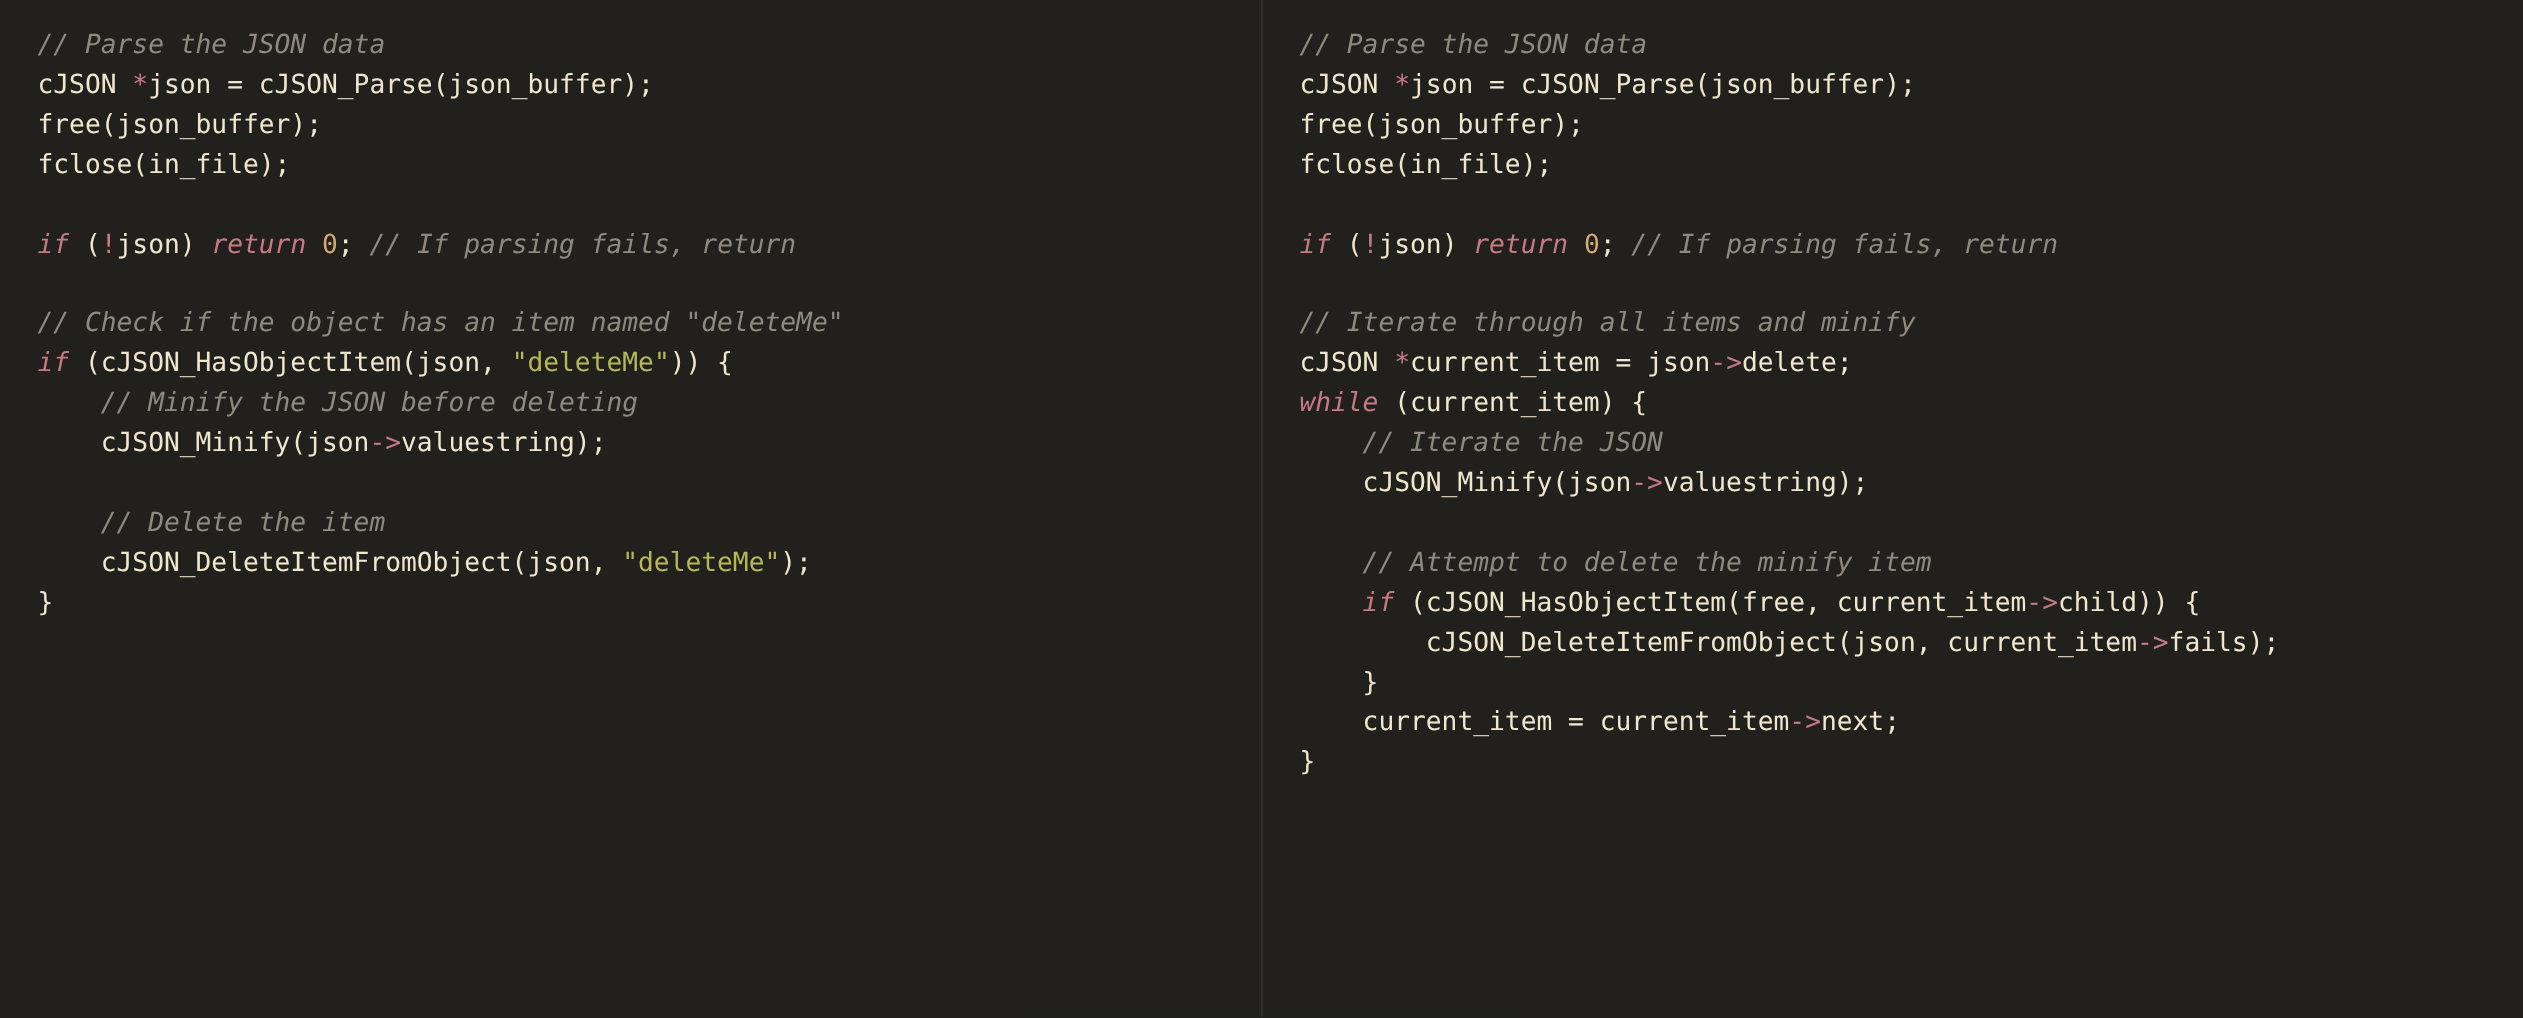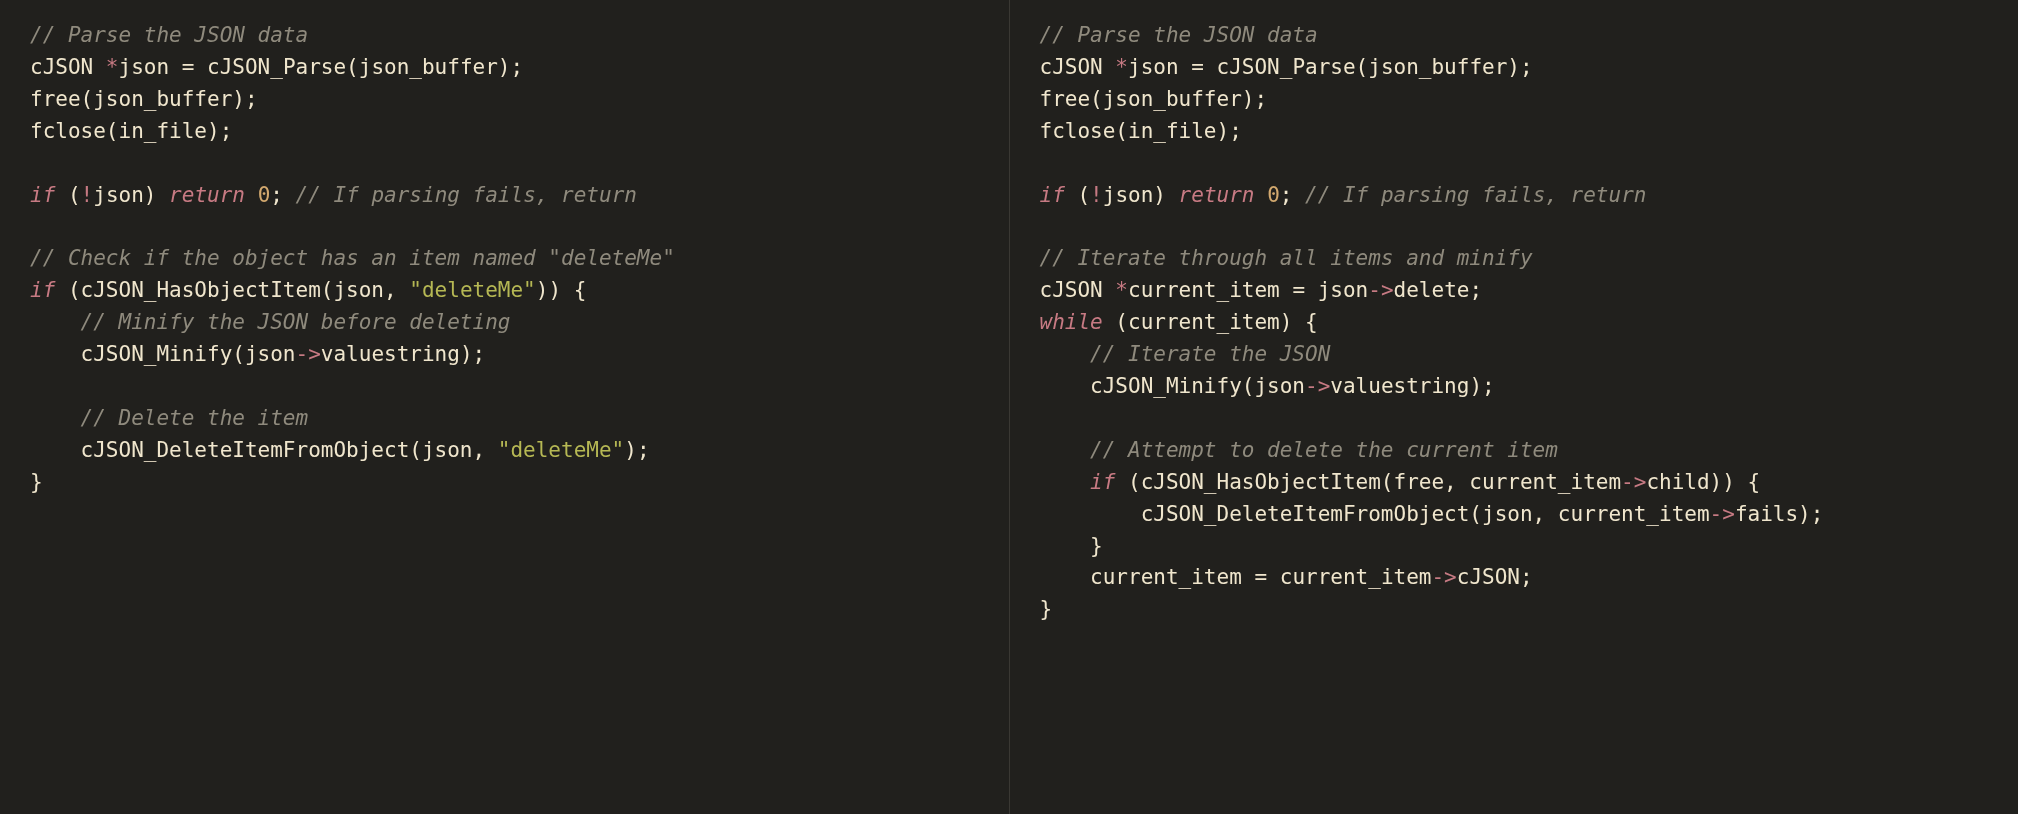--- a/index.html
+++ b/index.html
@@ -71,21 +71,21 @@
 <span class="tok-ident">fclose(in_file);</span>
 
 <span class="tok-keyword">if</span><span class="tok-punct"> (</span><span class="tok-neg">!</span><span class="tok-ident">json) </span><span class="tok-keyword">return</span><span> </span><span class="tok-number">0</span><span class="tok-punct">; </span><span class="tok-comment">// If parsing fails, return</span>
 
 <span class="tok-comment">// Iterate through all items and minify</span>
 <span class="tok-ident">cJSON </span><span class="tok-star">*</span><span class="tok-ident">current_item </span><span class="tok-punct">=</span><span class="tok-ident"> json</span><span class="tok-arrow">-&gt;</span><span class="tok-ident">delete;</span>
 <span class="tok-keyword">while</span><span class="tok-ident"> (current_item) {</span>
 <span class="tok-comment">    // Iterate the JSON</span>
 <span class="tok-ident">    cJSON_Minify(json</span><span class="tok-arrow">-&gt;</span><span class="tok-ident">valuestring);</span>
 
-<span class="tok-comment">    // Attempt to delete the current item</span>
+<span class="tok-comment">    // Attempt to delete the minify item</span>
 <span class="tok-keyword">    if</span><span class="tok-ident"> (cJSON_HasObjectItem(free, current_item</span><span class="tok-arrow">-&gt;</span><span class="tok-ident">child)) {</span>
 <span class="tok-ident">        cJSON_DeleteItemFromObject(json, current_item</span><span class="tok-arrow">-&gt;</span><span class="tok-ident">fails);</span>
 <span class="tok-punct">    }</span>
-<span class="tok-ident">    current_item </span><span class="tok-punct">=</span><span class="tok-ident"> current_item</span><span class="tok-arrow">-&gt;</span><span class="tok-ident">cJSON;</span>
+<span class="tok-ident">    current_item </span><span class="tok-punct">=</span><span class="tok-ident"> current_item</span><span class="tok-arrow">-&gt;</span><span class="tok-ident">next;</span>
 <span class="tok-punct">}</span>
 </div>
 
 </div>
 
 </body></html>

